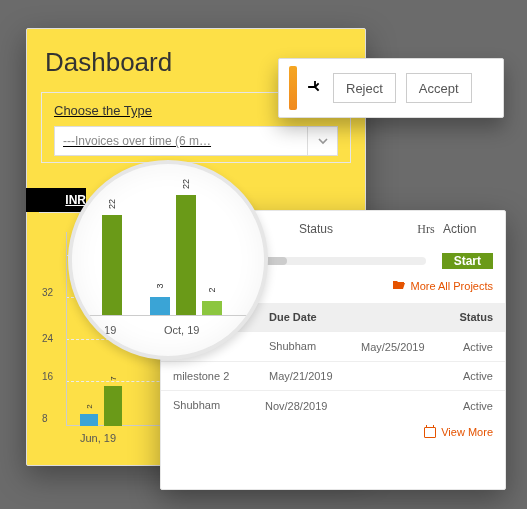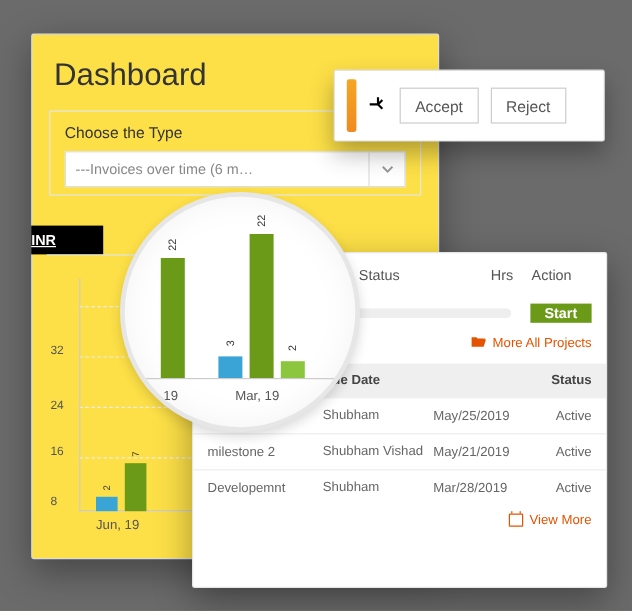--- a/index.html
+++ b/index.html
@@ -2,43 +2,43 @@
 <html><head>
 <meta charset="utf-8">
 <style>
   * { box-sizing: border-box; margin: 0; padding: 0; }
   html, body { width: 527px; height: 509px; overflow: hidden; font-family: Arial, Helvetica, sans-serif; background: #6b6b6b; }
   .stage { position: relative; width: 527px; height: 509px; }
 
   
   .dash-card { position: absolute; left: 26px; top: 28px; width: 340px; height: 438px; background: #fde047; border: 1px solid #ddd; box-shadow: 0 10px 30px rgba(0,0,0,.35); border-radius: 2px; }
   .dash-title { font-size: 26px; color: #333; padding: 18px 18px 8px 18px; font-weight: 400; }
-  .dash-inner { margin: 6px 14px 0 14px; border: 1px solid #e6e6e6; padding: 10px 12px 6px 12px; }
+  .dash-inner { margin: 6px 14px 0 14px; border: 1px solid #e6e6e6; padding: 10px 12px 6px 12px; text-decoration: underline; }
   .choose-label { font-size: 13px; color: #333; margin-bottom: 8px; }
   .select { position: relative; height: 30px; border: 1px solid #ddd; background: #fff; display: flex; align-items: center; padding-left: 8px; color: #888; font-size: 12px; cursor: pointer; }
   .select .caret { position: absolute; right: 0; top: 0; bottom: 0; width: 30px; border-left: 1px solid #ddd; display: flex; align-items: center; justify-content: center; }
 
-  .currency-tab { position: absolute; left: 26px; top: 188px; width: 60px; height: 24px; background: #000; color: #fff; display: flex; align-items: center; justify-content: flex-start; font-size: 12px; font-weight: 600; text-decoration: underline; }
+  .currency-tab { position: absolute; left: 26px; top: 188px; width: 60px; height: 24px; background: #000; color: #fff; display: flex; align-items: center; justify-content: flex-end; font-size: 12px; font-weight: 600; text-decoration: underline; }
   .tab-divider { position: absolute; left: 39px; top: 212px; width: 310px; border-top: 1px solid #e3e3e3; }
 
   
   .mini-chart { position: absolute; left: 40px; top: 226px; width: 210px; height: 222px; }
   .mini-chart .y-axis .tick { position: absolute; left: 2px; font-size: 10px; color: #555; }
   .mini-chart .grid div { position: absolute; left: 26px; right: 0; height: 0; border-top: 1px dashed #ececec; }
   .mini-chart .base { position: absolute; left: 26px; right: 0; bottom: 22px; border-top: 1px solid #ccc; }
   .mini-chart .vline { position: absolute; bottom: 22px; top: 6px; left: 26px; border-left: 1px solid #ccc; }
   .mini-chart .bars { position: absolute; bottom: 22px; left: 40px; display: flex; gap: 6px; align-items: flex-end; }
   .bar { width: 18px; display: inline-block; position: relative; }
   .bar.blue { background: #3aa4d6; }
   .bar.green { background: #6a9a18; }
   .bar .lbl { position: absolute; top: -12px; left: 50%; transform: translateX(-50%) rotate(-90deg); transform-origin: center; font-size: 8px; color: #333; }
   .mini-chart .x-label { position: absolute; bottom: 4px; left: 40px; font-size: 11px; color: #555; }
 
   
-  .zoom { position: absolute; left: 100px; top: 160px; width: 200px; height: 200px; border-radius: 50%; border: 4px solid #e6e6e6; background: #fff; box-shadow: 0 4px 10px rgba(0,0,0,.15), inset 0 0 30px rgba(0,0,0,.05); overflow: hidden; }
+  .zoom { position: absolute; left: 68px; top: 160px; width: 200px; height: 200px; border-radius: 50%; border: 4px solid #e6e6e6; background: #fff; box-shadow: 0 4px 10px rgba(0,0,0,.15), inset 0 0 30px rgba(0,0,0,.05); overflow: hidden; }
   .zoom .zbase { position: absolute; left: 16px; right: 16px; bottom: 40px; border-top: 1px solid #ccc; }
   .zoom .zbars { position: absolute; bottom: 41px; left: 30px; display: flex; gap: 28px; align-items: flex-end; }
   .zoom .pair { display: flex; gap: 6px; align-items: flex-end; }
   .zoom .xl { position: absolute; bottom: 20px; font-size: 11px; color: #555; }
   .zbar { width: 20px; position: relative; }
   .zbar.blue { background: #3aa4d6; }
   .zbar.green { background: #6a9a18; }
   .zbar.greenlt { background: #8cc63f; }
   .zlbl { position: absolute; top: -16px; left: 50%; transform: translateX(-50%) rotate(-90deg); transform-origin: center; font-size: 9px; color: #333; }
 
@@ -47,21 +47,21 @@
   .notif .stripe { width: 8px; height: 44px; border-radius: 2px; background: linear-gradient(#f5a623, #f08a1f); }
   .notif .reply-icon { font-size: 14px; font-weight: bold; }
   .notif button { height: 30px; padding: 0 12px; background: #fff; border: 1px solid #ccc; color: #555; font-size: 13px; cursor: pointer; }
 
   
   .panel { position: absolute; left: 160px; top: 210px; width: 346px; height: 280px; background: #fff; border: 1px solid #e6e6e6; box-shadow: 0 10px 30px rgba(0,0,0,.35); border-radius: 2px; }
   .panel-head { display: flex; align-items: center; height: 36px; padding: 0 12px; font-size: 12px; color: #555; }
   .panel-head .spacer { flex: 1; }
   .panel-head .col-s { width: 110px; }
   .panel-head .col-a { width: 50px; text-align: left; }
-  .panel-head .col-hrs { width: 34px; text-align: left; }
+  .panel-head .col-hrs { width: 34px; text-align: center; font-family: Liberation Serif, serif; }
 
   .panel-row2 { display: flex; align-items: center; padding: 6px 12px; gap: 10px; }
   .scrollbar { height: 8px; background: #eee; border-radius: 4px; flex: 1; position: relative; margin-right: 6px; }
   .scrollbar .thumb { position: absolute; left: 0; top: 0; bottom: 0; width: 45%; background: #ccc; border-radius: 4px; }
   .start-btn { height: 16px; padding: 0 12px; background: #6a9a18; color: #fff; border: none; font-size: 12px; font-weight: 600; cursor: pointer; }
 
   .view-all { display: flex; justify-content: flex-end; align-items: center; padding: 4px 12px 10px; color: #e55300; font-size: 11px; gap: 4px; cursor: pointer; }
   .view-all .fico { font-size: 12px; }
 
   .tbl { width: 100%; }
@@ -158,28 +158,26 @@
         <div class="c-stat">Status</div>
       </div>
       <div class="tbl-row">
         <div class="c-task">task</div>
         <div class="c-ass">Shubham</div>
         <div class="c-due">May/25/2019</div>
         <div class="c-stat">Active</div>
       </div>
       <div class="tbl-row">
         <div class="c-task">milestone 2</div>
-        <div class="c-ass">Shubham Vishad</div>
         <div class="c-due">May/21/2019</div>
         <div class="c-stat">Active</div>
       </div>
       <div class="tbl-row">
-        <div class="c-task">Developemnt</div>
         <div class="c-ass">Shubham</div>
-        <div class="c-due">Mar/28/2019</div>
+        <div class="c-due">Nov/28/2019</div>
         <div class="c-stat">Active</div>
       </div>
     </div>
 
     <div class="view-more">
       <span class="cal-ico"></span>
       <span>View More</span>
     </div>
   </div>
 
@@ -197,28 +195,28 @@
           </div>
         <div class="zbar green" style="height:120px">
             <span class="zlbl">22</span>
           </div>
         <div class="zbar greenlt" style="height:14px">
             <span class="zlbl">2</span>
           </div>
       </div>
     </div>
     <div class="xl" style="left:26px">, 19</div>
-    <div class="xl" style="left:92px">Mar, 19</div>
+    <div class="xl" style="left:92px">Oct, 19</div>
   </div>
 
   <div class="notif">
     <div class="stripe"></div>
     <span class="reply-icon">
       <svg width="16" height="14" viewBox="0 0 16 14">
           <path d="M11 1v5H5l3 3-1.2 1.2L1.6 5 6.8-0.2 8 1l-3 3h6V1h0z" transform="translate(2,2) scale(0.9)" fill="none"></path>
           <path d="M7 2v5h6M7 7l-3 3M7 7l-3-3" fill="none" stroke="#000" stroke-width="1.8" stroke-linecap="square" transform="scale(-1,1) translate(-15,0)"></path>
         </svg>
     </span>
+    <button><span>Reject</span></button>
     <button><span>Accept</span></button>
-    <button><span>Reject</span></button>
   </div>
 
 </div>
 
 </body></html>

